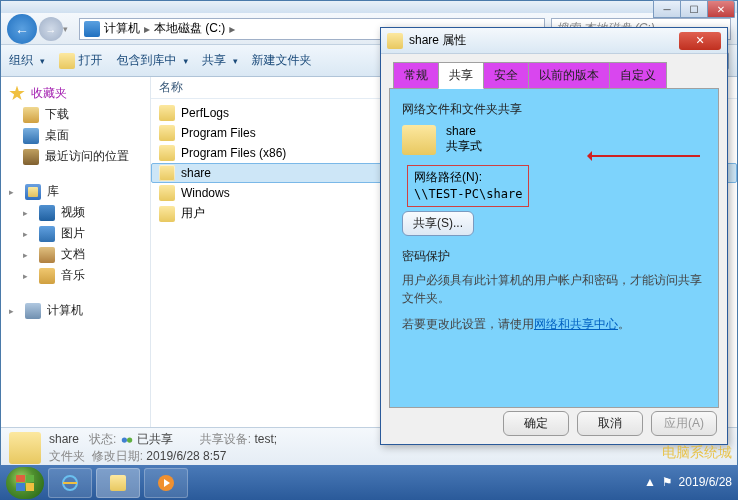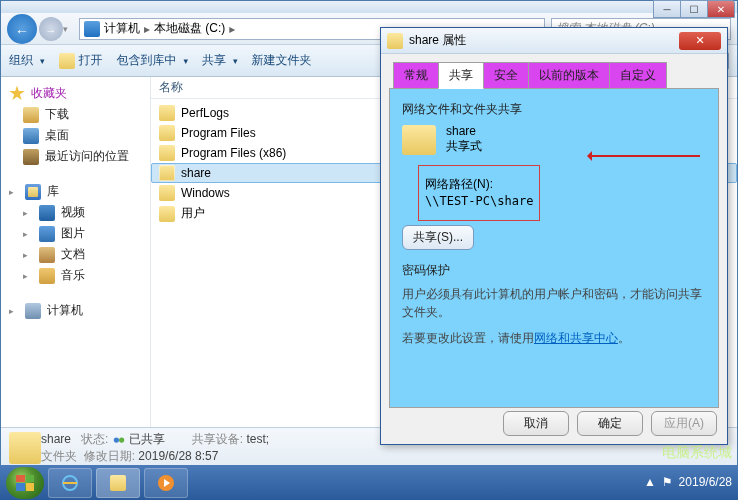--- a/index.html
+++ b/index.html
@@ -50,63 +50,63 @@
 .ico-folder { background: linear-gradient(#fce8a0,#e8c860); }
 .ico-folder-sel { background: linear-gradient(#fce8a0,#e8c860); box-shadow: inset 0 0 0 1px rgba(255,255,255,.5); }
 .caret { color: #888; font-size: 9px; width: 10px; }
 
 .content { flex: 1; background: #fff; }
 .col-head { height: 22px; border-bottom: 1px solid #e4ecf4; display: flex; align-items: center; padding: 0 8px; color: #3a5a7a; }
 .file-list { padding: 4px 0; }
 .file-row { display: flex; align-items: center; padding: 2px 8px; gap: 6px; }
 .file-row.selected { background: #cde6f7; border: 1px solid #7ab8e8; border-radius: 2px; padding: 1px 7px; }
 
-.statusbar { height: 40px; background: linear-gradient(#f4f8fc,#e4ecf4); border-top: 1px solid #c0d0e0; display: flex; align-items: center; padding: 4px 8px; gap: 0; }
+.statusbar { height: 40px; background: linear-gradient(#f4f8fc,#e4ecf4); border-top: 1px solid #c0d0e0; display: flex; align-items: center; padding: 4px 8px; gap: 8px; }
 .status-icon { width: 32px; height: 32px; background: linear-gradient(#fce8a0,#e8c860); border-radius: 3px; }
 .status-text { color: #444; line-height: 1.4; }
 .status-text .muted { color: #888; }
 .status-share-ico { width: 14px; height: 14px; display: inline-block; vertical-align: middle; }
 
 
 .dialog { position: absolute; top: 27px; left: 380px; width: 348px; height: 418px; background: #f0f0f0; border: 1px solid #2a5a9a; box-shadow: 2px 2px 8px rgba(0,0,0,.3); }
 .dlg-title { height: 26px; background: linear-gradient(#f4f8fc,#dae8f4); display: flex; align-items: center; padding: 0 6px; gap: 6px; border-bottom: 1px solid #c0d0e0; }
 .dlg-title-icon { width: 16px; height: 16px; background: linear-gradient(#fce8a0,#e8c860); border-radius: 2px; }
 .dlg-close { margin-left: auto; width: 42px; height: 18px; background: linear-gradient(#e06050,#c03020); color: #fff; border-radius: 3px; display: flex; align-items: center; justify-content: center; font-size: 11px; }
 
 .tabs { display: flex; padding: 8px 8px 0 12px; background: #f0f0f0; }
 .tab { padding: 4px 10px; border: 1px solid #a0a0a0; background: #d946ef; border-bottom: none; margin-right: -1px; position: relative; color: #222; }
 .tab.active { background: #fff; z-index: 2; border-bottom: 1px solid #fff; margin-bottom: -1px; }
 .tab-panel { margin: 0 8px 8px 8px; background: #7dd3fc; border: 1px solid #a0a0a0; padding: 12px; height: 320px; position: relative; }
 
 .section { margin-bottom: 12px; }
 .sec-title { color: #222; margin-bottom: 6px; }
 .share-info { display: flex; align-items: center; gap: 10px; margin: 6px 0; }
 .share-folder-ico { width: 34px; height: 30px; background: linear-gradient(#fce8a0,#e8c860); border-radius: 3px; }
-.netpath-box { border: 1px solid #d04040; padding: 10px 6px; display: inline-block; margin: 4px 16px; line-height: 1.4; }
+.netpath-box { border: 1px solid #d04040; padding: 3px 6px; display: inline-block; margin: 4px 5px; line-height: 1.4; }
 .arrow-red { position: absolute; top: 66px; left: 200px; width: 110px; height: 2px; background: #d02020; }
 .arrow-red::before { content:""; position:absolute; left:-8px; top:-4px; border: 5px solid transparent; border-right-color:#d02020; }
 .dlg-btn { padding: 3px 10px; border: 1px solid #7a9ac0; background: linear-gradient(#f8fbfe,#dde8f4); border-radius: 6px; color: #222; display: inline-flex; align-items: center; gap: 4px; }
 .dlg-btn .shield { width: 12px; height: 12px; background: linear-gradient(45deg,#2060c0 50%,#f0c030 50%); border-radius: 2px; }
 .adv-desc { color: #444; margin: 4px 0 8px 0; line-height: 1.5; }
 .link { color: #0060c0; text-decoration: underline; }
 
 .dlg-buttons { position: absolute; bottom: 8px; right: 10px; display: flex; gap: 8px; }
 .dlg-buttons .dlg-btn { min-width: 66px; justify-content: center; background: linear-gradient(#f8f8f8,#e4e4e4); border-color:#9a9a9a; }
 .dlg-buttons .dlg-btn.disabled { color: #9a9a9a; }
 
 
 .taskbar { position: absolute; bottom: 0; left: 0; width: 738px; height: 35px; background: linear-gradient(#4a7ab8,#2a5a9a); display: flex; align-items: center; padding: 0 6px; gap: 4px; }
 .start { width: 38px; height: 32px; border-radius: 18px; background: radial-gradient(circle at 40% 35%, #a0d060 0%, #509030 40%, #206010 100%); display:flex; align-items:center; justify-content:center; }
 .start-flag { width:18px; height:16px; display:grid; grid-template:1fr 1fr/1fr 1fr; gap:1px; }
 .start-flag span:nth-child(1){background:#e06040;} .start-flag span:nth-child(2){background:#60b040;} .start-flag span:nth-child(3){background:#4080d0;} .start-flag span:nth-child(4){background:#f0c040;}
 .task-btn { width: 44px; height: 30px; border: 1px solid rgba(255,255,255,.25); border-radius: 3px; background: rgba(255,255,255,.12); display: flex; align-items: center; justify-content: center; }
 .task-btn.active { background: rgba(255,255,255,.3); }
 .tray { margin-left: auto; display: flex; align-items: center; gap: 6px; color: #fff; font-size: 11px; }
 .tray .time { text-align: right; line-height: 1.2; }
-.watermark { position:absolute; right:6px; bottom:38px; color:#bef264; font-size:14px; opacity:.7; pointer-events:none; }
+.watermark { position:absolute; right:6px; bottom:38px; color:#eab308; font-size:14px; opacity:.7; pointer-events:none; }
 </style>
 </head>
 <body>
 
 <div class="explorer">
   <div class="titlebar">
     <div class="win-controls">
       <div class="win-btn">─</div>
       <div class="win-btn">☐</div>
       <div class="win-btn close">✕</div>
@@ -286,22 +286,22 @@
     </div>
     <div class="section">
       <div class="sec-title">密码保护</div>
       <div class="adv-desc">用户必须具有此计算机的用户帐户和密码，才能访问共享文件夹。</div>
       <div class="adv-desc">
         <span>若要更改此设置，请使用</span><span class="link">网络和共享中心</span><span>。</span>
       </div>
     </div>
   </div>
   <div class="dlg-buttons">
+    <span class="dlg-btn">确定</span>
     <span class="dlg-btn">取消</span>
-    <span class="dlg-btn">确定</span>
     <span class="dlg-btn disabled">应用(A)</span>
   </div>
 </div>
 
 <div class="watermark">电脑系统城</div>
 
 <div class="taskbar">
   <div class="start">
       <div class="start-flag">
         <span></span>

